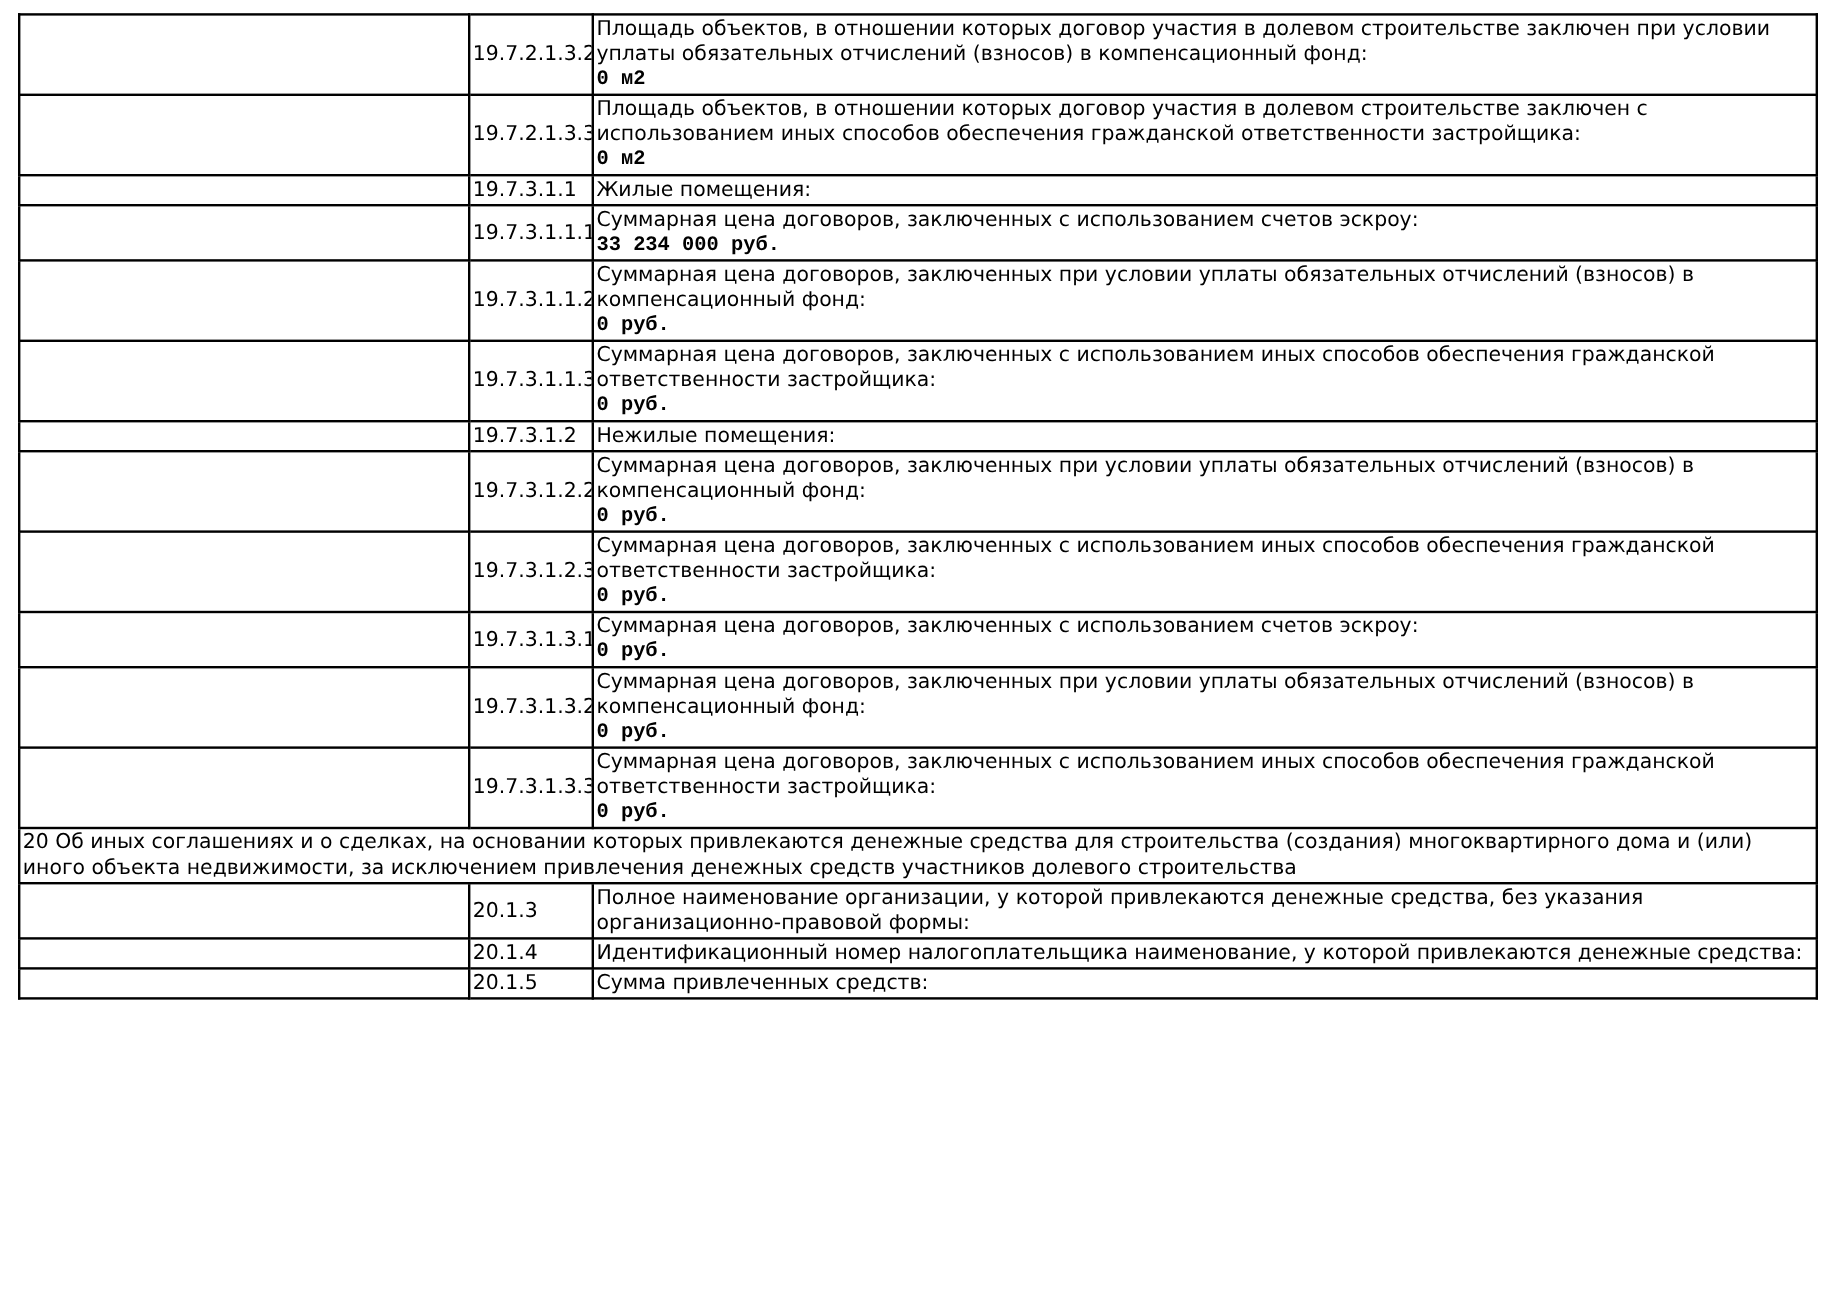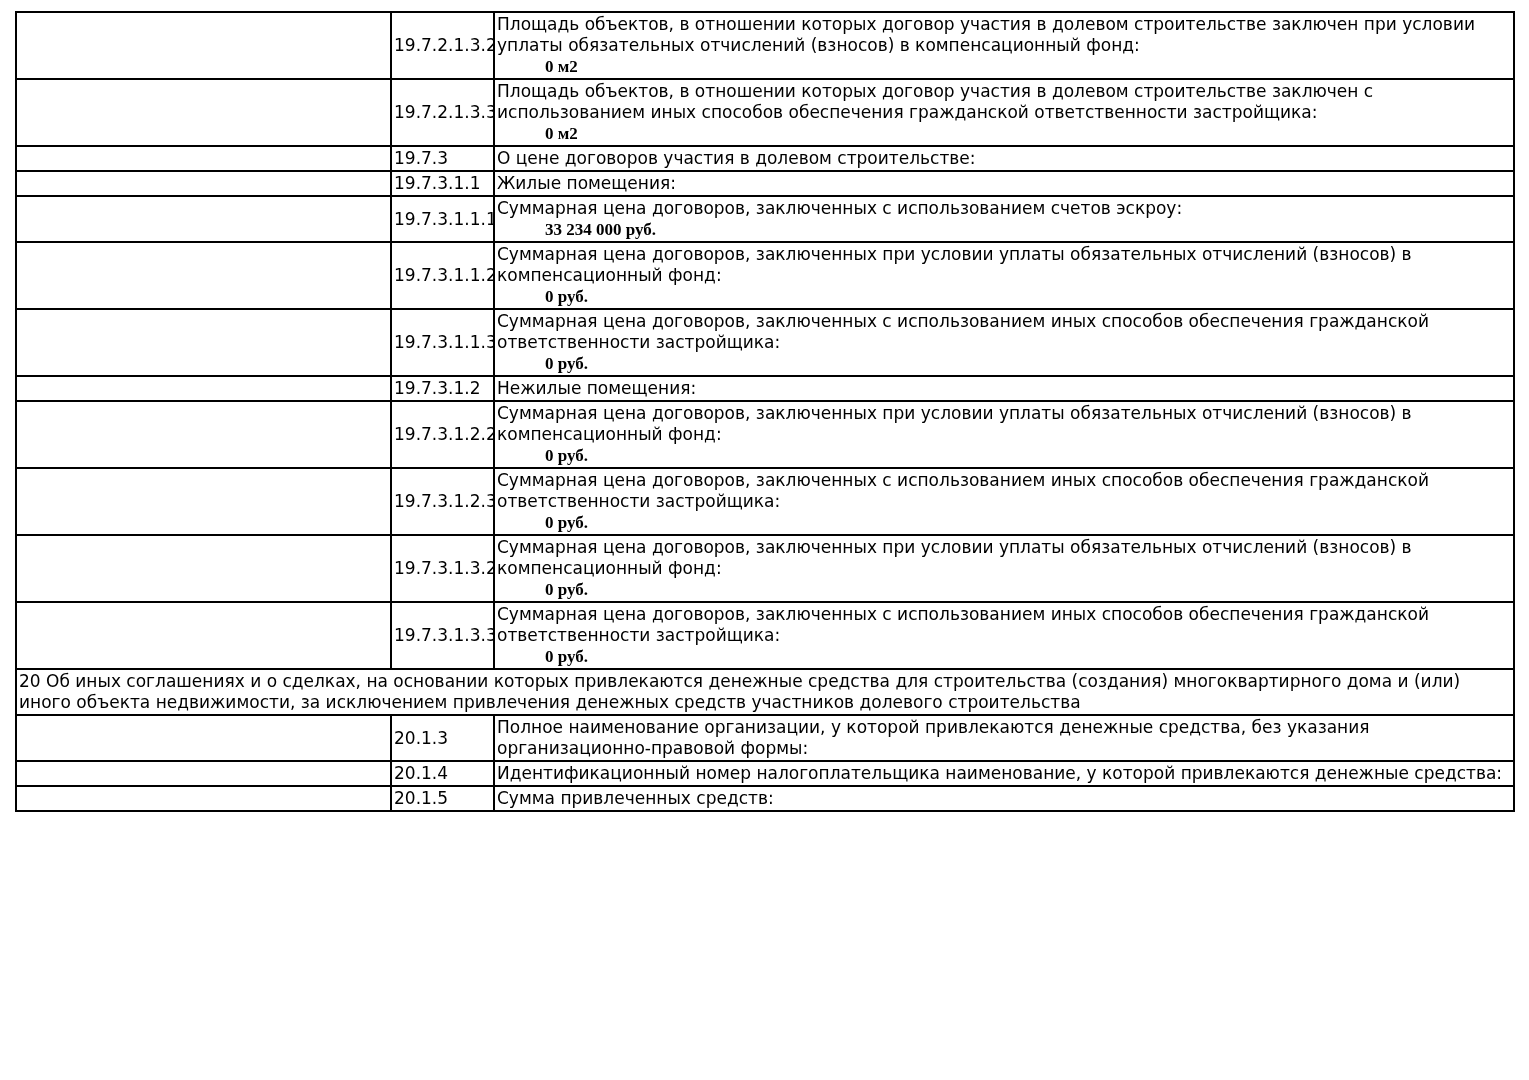--- a/index.html
+++ b/index.html
@@ -31,24 +31,23 @@
   }
   td.c-num {
     white-space: nowrap;
     padding-left: 2px;
     padding-right: 0;
   }
   td.c-left { }
   td.c-desc { }
   td.c-section { }
   .value {
-    font-family: Liberation Serif, serif;
+    font-family: Liberation Mono, monospace;
     font-weight: bold;
     letter-spacing: 0px;
-    margin-left: 48px;
   }
 </style>
 </head>
 <body>
 
 <table class="decl">
   <colgroup>
     <col style="width:375px">
     <col style="width:103px">
     <col style="width:1020px">
@@ -61,27 +60,20 @@
           <div>Площадь объектов, в отношении которых договор участия в долевом строительстве заключен при условии уплаты обязательных отчислений (взносов) в компенсационный фонд:</div>
           <div class="value">0 м2</div>
         </td>
       </tr>
       <tr>
         <td class="c-left"></td>
         <td class="c-num">19.7.2.1.3.3</td>
         <td class="c-desc">
           <div>Площадь объектов, в отношении которых договор участия в долевом строительстве заключен с использованием иных способов обеспечения гражданской ответственности застройщика:</div>
           <div class="value">0 м2</div>
-        </td>
-      </tr>
-      <tr>
-        <td class="c-left"></td>
-        <td class="c-num">19.7.3</td>
-        <td class="c-desc">
-          <div>О цене договоров участия в долевом строительстве:</div>
         </td>
       </tr>
       <tr>
         <td class="c-left"></td>
         <td class="c-num">19.7.3.1.1</td>
         <td class="c-desc">
           <div>Жилые помещения:</div>
         </td>
       </tr>
       <tr>
@@ -126,20 +118,28 @@
       <tr>
         <td class="c-left"></td>
         <td class="c-num">19.7.3.1.2.3</td>
         <td class="c-desc">
           <div>Суммарная цена договоров, заключенных с использованием иных способов обеспечения гражданской ответственности застройщика:</div>
           <div class="value">0 руб.</div>
         </td>
       </tr>
       <tr>
         <td class="c-left"></td>
+        <td class="c-num">19.7.3.1.3.1</td>
+        <td class="c-desc">
+          <div>Суммарная цена договоров, заключенных с использованием счетов эскроу:</div>
+          <div class="value">0 руб.</div>
+        </td>
+      </tr>
+      <tr>
+        <td class="c-left"></td>
         <td class="c-num">19.7.3.1.3.2</td>
         <td class="c-desc">
           <div>Суммарная цена договоров, заключенных при условии уплаты обязательных отчислений (взносов) в компенсационный фонд:</div>
           <div class="value">0 руб.</div>
         </td>
       </tr>
       <tr>
         <td class="c-left"></td>
         <td class="c-num">19.7.3.1.3.3</td>
         <td class="c-desc">

